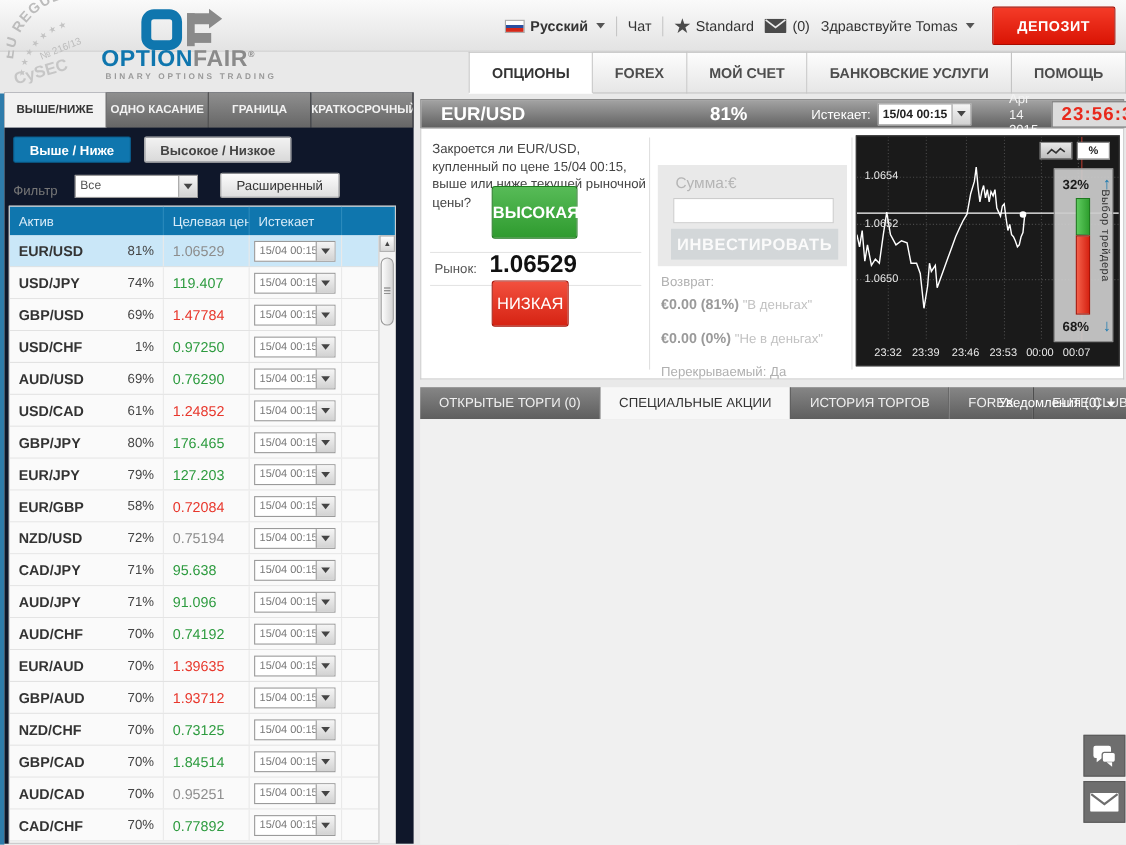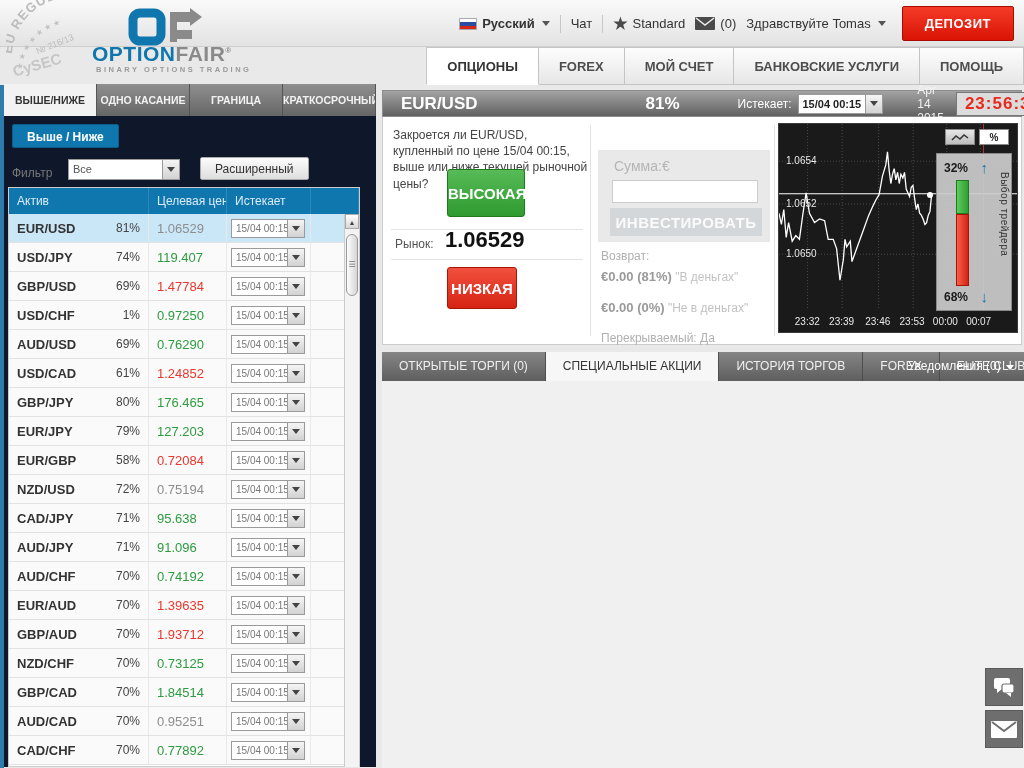--- a/index.html
+++ b/index.html
@@ -95,22 +95,22 @@
     font-size:17px; font-weight:bold; padding:1px 8px; letter-spacing:1px; }
 
   #trade-box { position:absolute; left:382px; top:117px; width:640px; height:228px; background:#fff; border:1px solid #ccc; border-top:none; }
   #question { position:absolute; left:10px; top:10px; width:196px; font-size:12px; color:#444; line-height:1.35; }
   .vdiv { position:absolute; top:8px; bottom:8px; width:1px; background:#e0e0e0; }
   #high-btn { position:absolute; left:64px; top:52px; width:78px; height:48px; border:1px solid #1f7a1f; border-radius:3px;
     background:linear-gradient(#57bb57,#2f9b2f); color:#fff; font-weight:bold; font-size:15px; cursor:pointer; }
   .hdiv { position:absolute; left:8px; width:192px; height:1px; background:#e4e4e4; }
   #market-label { position:absolute; left:12px; top:120px; font-size:12px; color:#555; }
   #market-price { position:absolute; left:62px; top:110px; font-size:22px; font-weight:bold; color:#111; }
-  #low-btn { position:absolute; left:64px; top:150px; width:70px; height:42px; border:1px solid #a81408; border-radius:3px;
-    background:linear-gradient(#f2503e,#d62313); color:#fff; font-weight:bold; font-size:15px; cursor:pointer; }
+  #low-btn { position:absolute; left:64px; top:138px; width:70px; height:42px; border:1px solid #a81408; border-radius:3px;
+    background:linear-gradient(#f2503e,#d62313); color:#fff; font-weight:normal; font-size:15px; cursor:pointer; }
 
   #amount-box { position:absolute; left:215px; top:33px; width:172px; height:92px; background:#e9e9e9; }
   #amount-label { position:absolute; left:16px; top:8px; font-size:14px; color:#b5b5b5; }
   #amount-input { position:absolute; left:14px; top:30px; width:146px; height:23px; border:1px solid #ccc; background:#fff; font-size:13px; padding:0 4px; }
   #invest-btn { position:absolute; left:12px; top:58px; width:152px; height:28px; background:#d3d7d9; border:none;
     color:#fafafa; font-weight:bold; font-size:15px; letter-spacing:.5px; cursor:default; }
   #return-block { position:absolute; left:218px; top:132px; width:180px; font-size:12px; color:#b0b0b0; }
   .ret-strong { font-weight:bold; color:#9a9a9a; font-size:13px; }
   .ret-quote { color:#c2c2c2; }
   #ret-line1 { margin-top:6px; } #ret-line2 { margin-top:16px; } #overlap-line { margin-top:16px; }
@@ -118,21 +118,21 @@
   
   #chart { position:absolute; left:778px; top:123px; width:240px; height:210px; background:#1a1a1a; border:1px solid #3a3a3a; overflow:hidden; }
   #chart svg.plot { position:absolute; left:0; top:0; width:240px; height:186px; }
   .ylab { position:absolute; left:7px; font-size:10px; color:#e8e8e8; }
   .xlab { position:absolute; bottom:5px; width:34px; text-align:center; font-size:10px; color:#e8e8e8; }
   #chart-dot { position:absolute; width:6px; height:6px; border-radius:50%; background:#fff; }
   #chart-btns { position:absolute; right:8px; top:5px; display:flex; gap:4px; z-index:3; }
   .chart-btn { width:30px; height:16px; border:1px solid #888; display:flex; align-items:center; justify-content:center; cursor:pointer; }
   #btn-line { background:linear-gradient(#e8e8e8,#bdbdbd); }
   #btn-pct { background:#fff; font-size:10px; font-weight:bold; color:#222; }
-  #trader-panel { position:absolute; right:5px; top:29px; width:76px; height:158px;
+  #trader-panel { position:absolute; right:5px; top:29px; width:54px; height:158px;
     background:rgba(203,203,203,.93); border:1px solid #8a8a8a; z-index:2; }
   #tc-up-row, #tc-down-row { position:absolute; left:7px; width:44px; display:flex; justify-content:space-between; align-items:center; }
   #tc-up-row { top:5px; } #tc-down-row { bottom:5px; }
   .tc-pct { font-size:12px; font-weight:bold; color:#1a1a1a; }
   .tc-arrow { color:#1778b0; font-size:15px; font-weight:bold; }
   #tc-bar { position:absolute; left:19px; top:26px; width:13px; height:106px; }
   #tc-green { width:13px; background:linear-gradient(90deg,#5ecb5e,#2f9f2f); border:1px solid #1f7a1f; }
   #tc-red { width:13px; background:linear-gradient(90deg,#f4604a,#d62313); border:1px solid #a81408; }
   #tc-label { position:absolute; right:1px; top:18px; height:122px; writing-mode:vertical-rl; font-size:10px; color:#333; letter-spacing:.5px; }
 
@@ -219,20 +219,21 @@
   <div id="left-strip"></div>
   <div id="left-panel">
     <div id="left-tabs">
         <div class="ltab active">ВЫШЕ/НИЖЕ</div>
         <div class="ltab">ОДНО КАСАНИЕ</div>
         <div class="ltab">ГРАНИЦА</div>
         <div class="ltab">КРАТКОСРОЧНЫЙ</div>
       </div>
     <div id="subtab-row">
         <div class="subtab active">Выше / Ниже</div>
+        <div class="subtab inactive">Высокое / Низкое</div>
       </div>
     <div id="filter-row">
       <span id="filter-label">Фильтр</span>
       <span class="dd" id="filter-dd">
         <span class="txt">Все</span>
         <span class="btn">
             <i></i>
           </span>
       </span>
       <button id="adv-btn">Расширенный</button>

